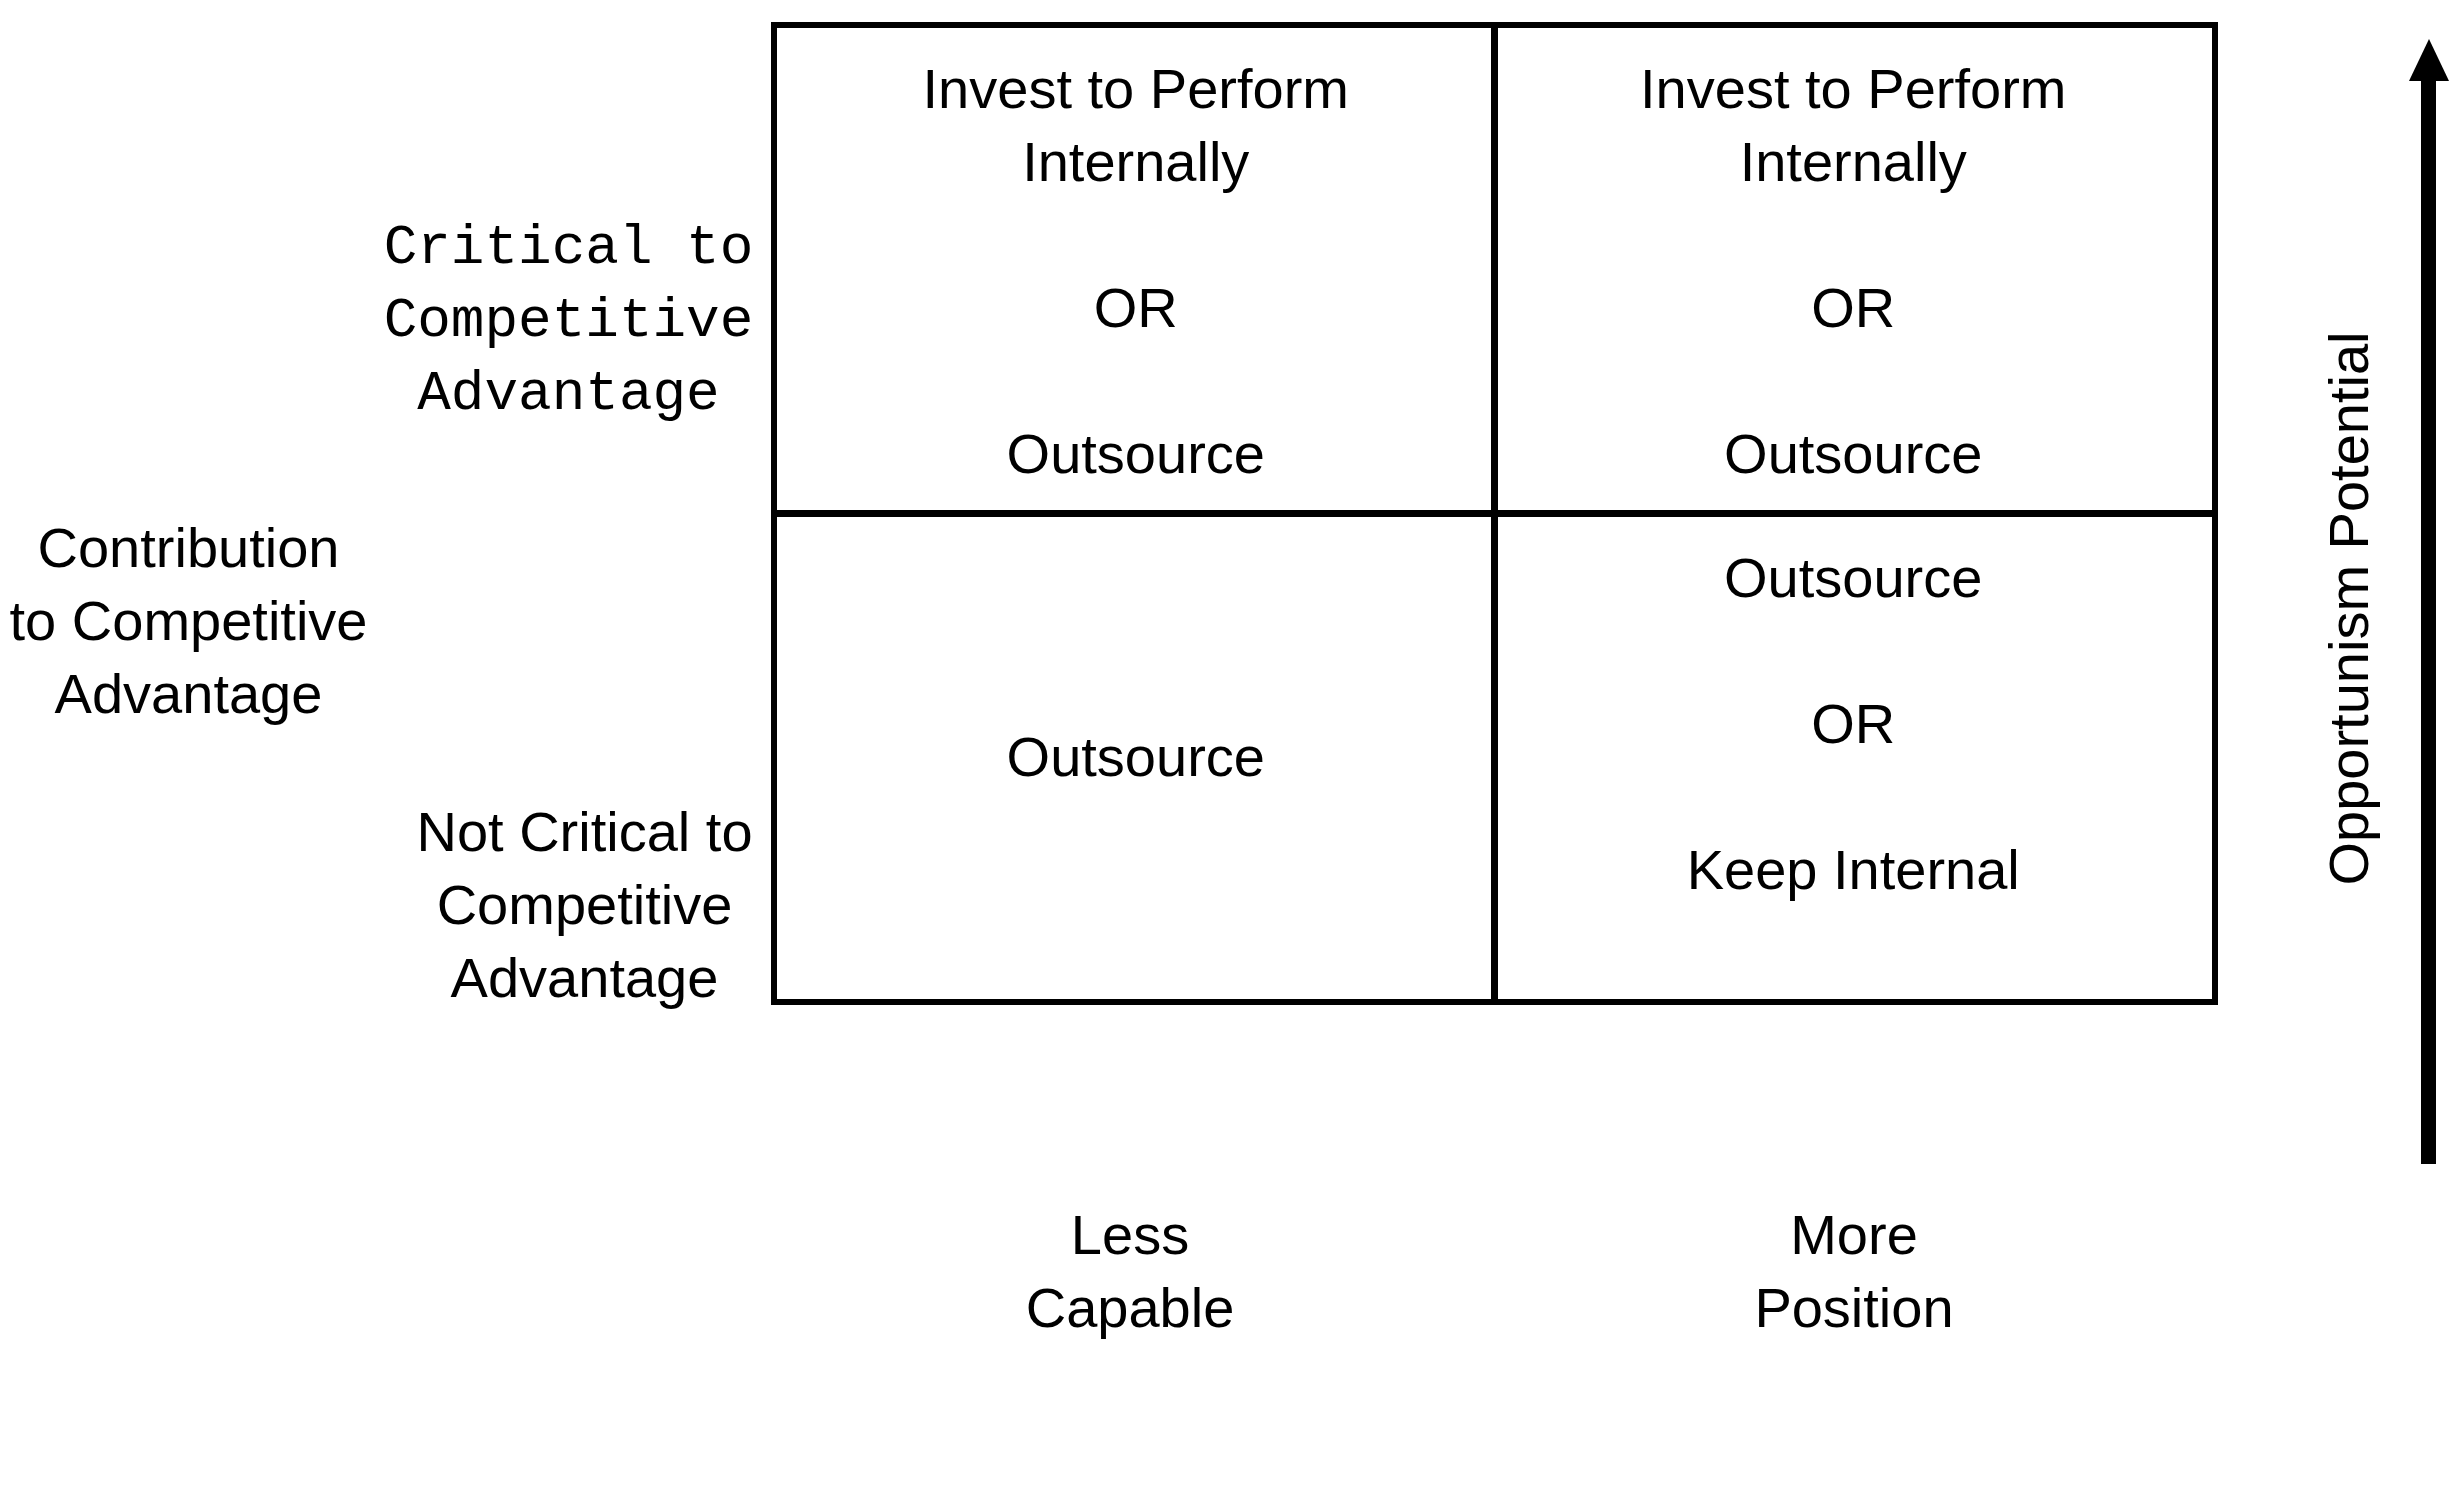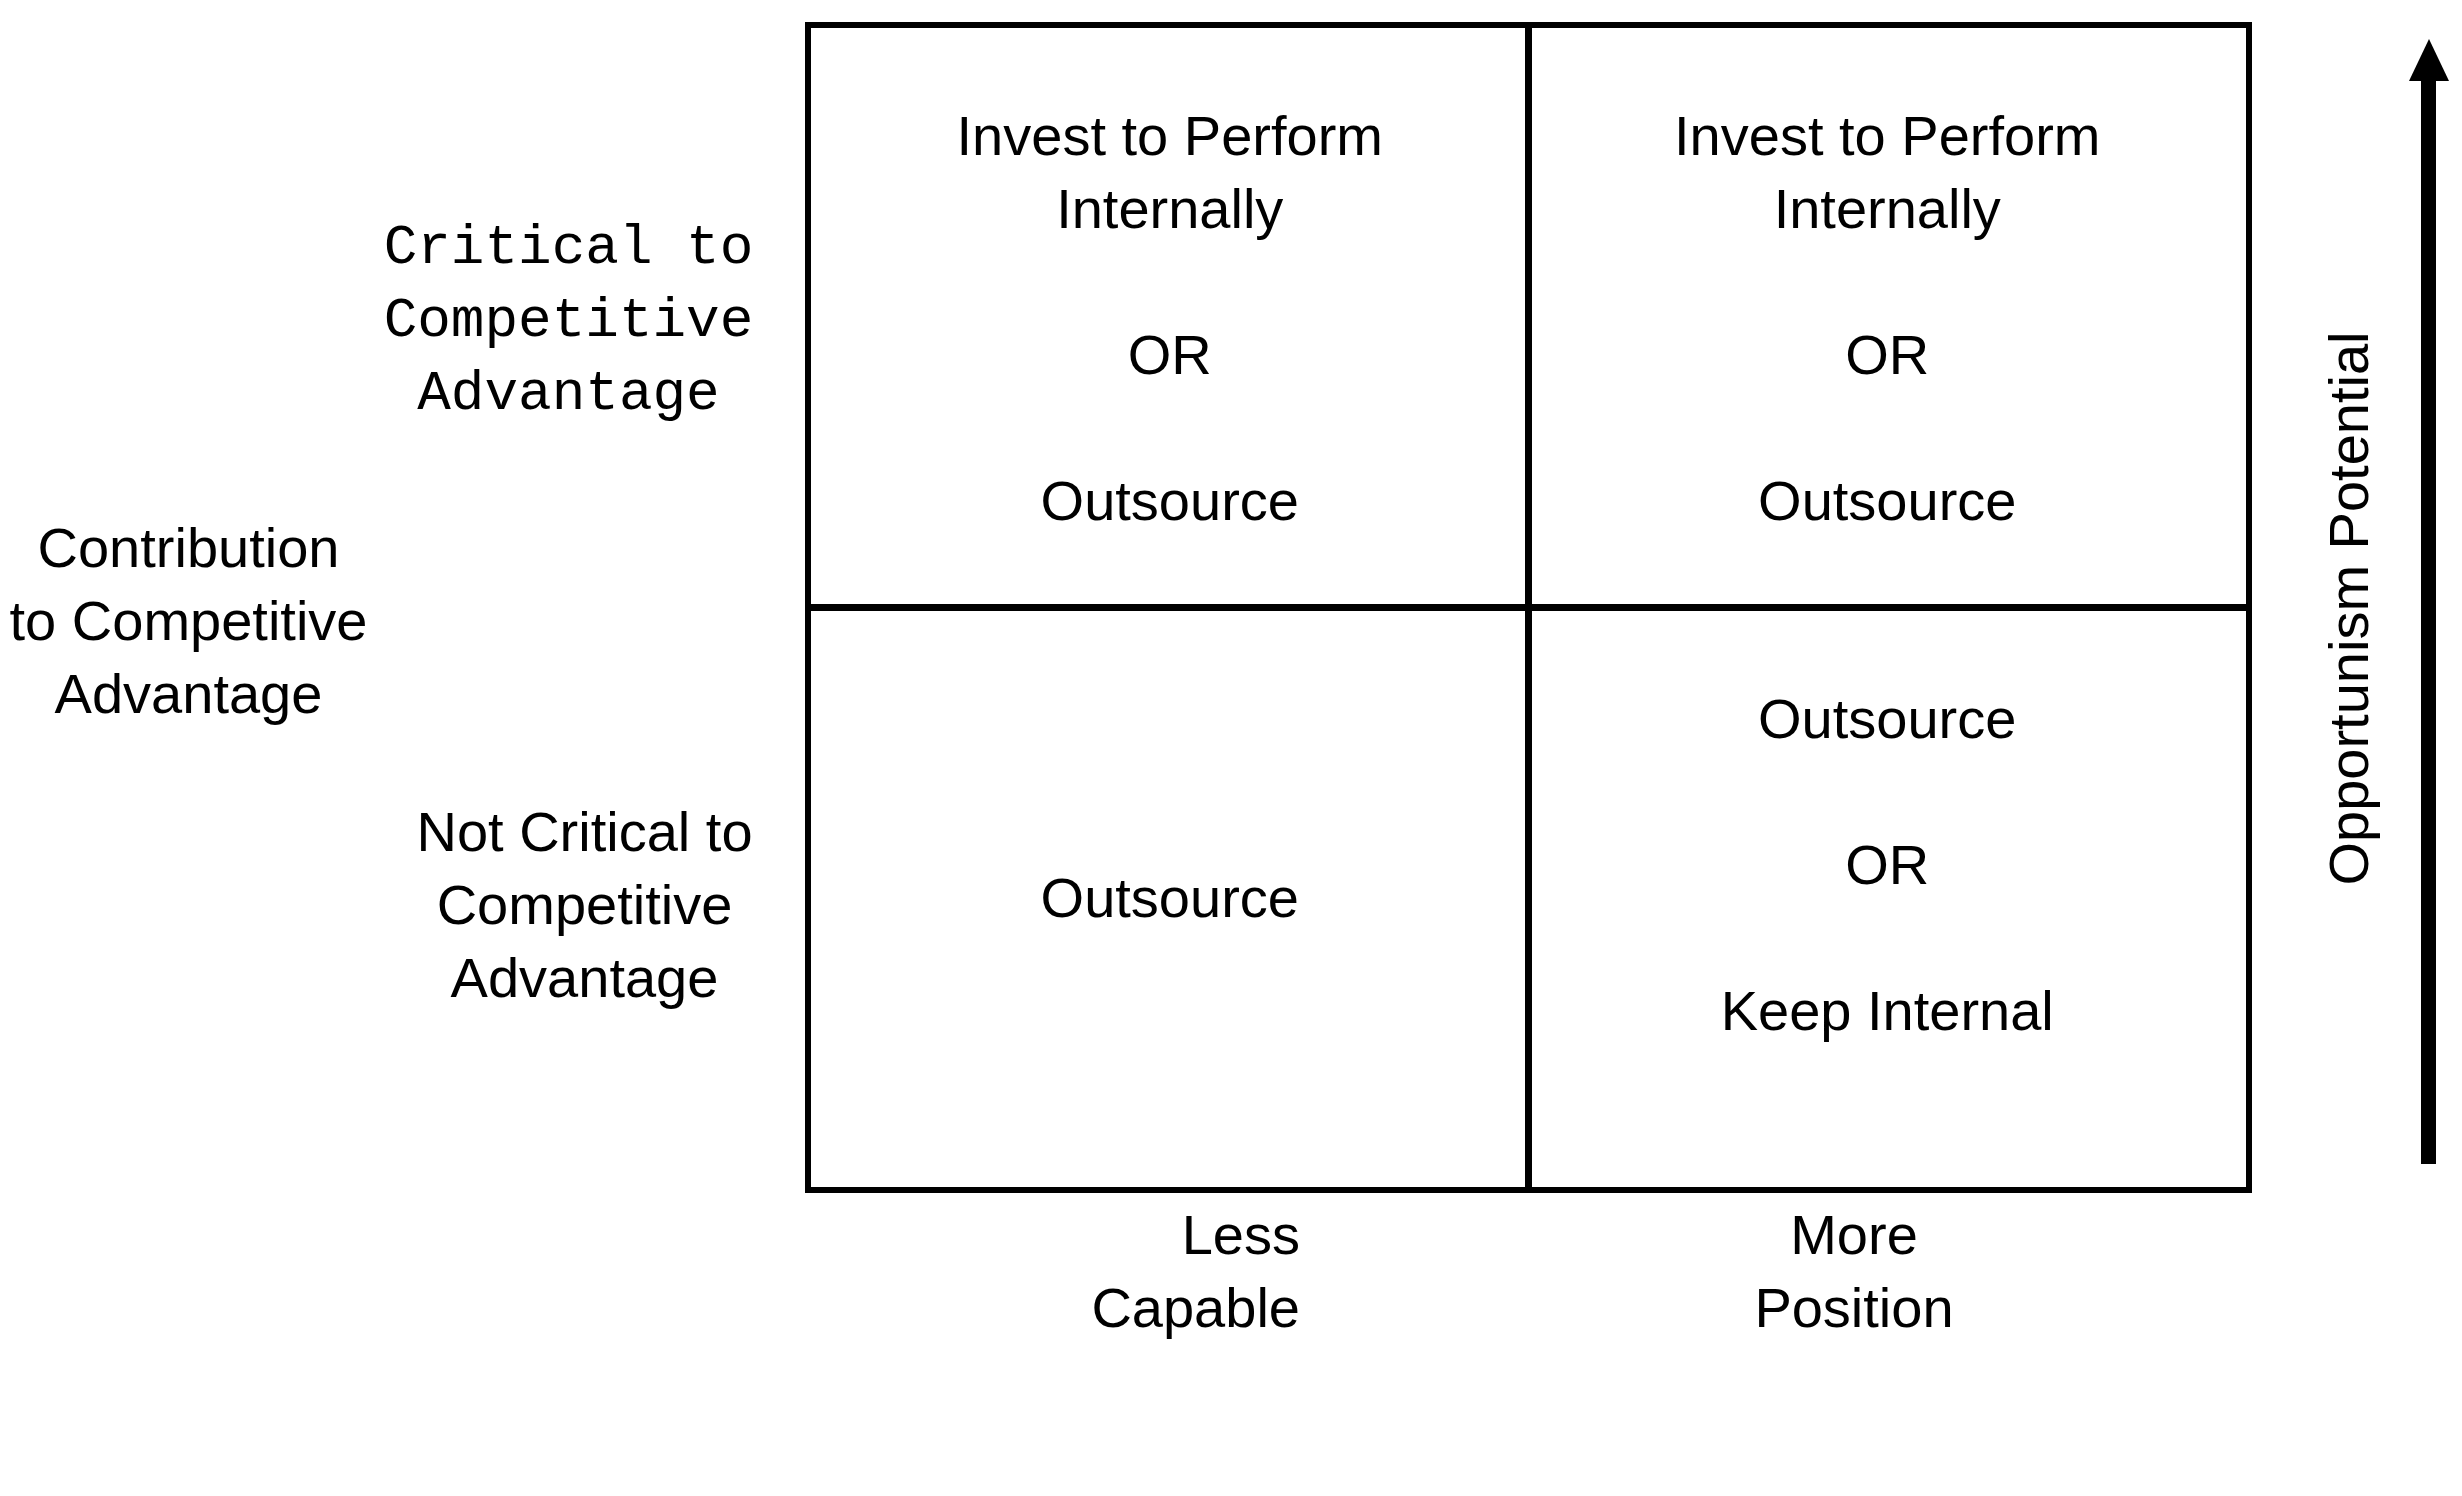--- a/index.html
+++ b/index.html
@@ -12,24 +12,23 @@
     font-family: "Liberation Sans", "DejaVu Sans", sans-serif;
     font-size: 56px;
     line-height: 73px;
     overflow: hidden;
   }
 
   
   .matrix {
     position: absolute;
     left: 771px; top: 22px;
-    width: 1447px; height: 1171px;
+    width: 1447px; height: 983px;
     border: 6.1px solid #000000;
     box-sizing: border-box;
-    margin-left: 34px;
   }
   .vdiv {
     position: absolute; top: 0; bottom: 0; left: 50%;
     width: 6.1px; margin-left: -3.1px; background: #000000;
   }
   .hdiv {
     position: absolute; left: 0; right: 0; top: 50%;
     height: 6.8px; margin-top: -3.4px; background: #000000;
   }
   .quad {
@@ -45,21 +44,21 @@
 
   
   .label {
     position: absolute;
     text-align: center;
     white-space: pre-line;
   }
   .y-title        { left: -2px;   top: 511px;  width: 381px; }
   .row-critical   { left: 330px;  top: 212px;  width: 477px; font-family: Liberation Mono, monospace; }
   .row-notcrit    { left: 346px;  top: 795px; width: 477px; }
-  .col-less       { left: 960px; top: 1198px; width: 340px; text-align: right; }
+  .col-less       { left: 960px; top: 1198px; width: 340px; }
   .col-more       { left: 1684px; top: 1198px; width: 340px; }
   .x-title        { left: 1185px; top: 1342px; width: 613px; }
   .opp-label {
     left: 2042px; top: 572px; width: 613px; height: 73px;
     transform: rotate(-90deg);
   }
 
   
   .arrow { position: absolute; left: 2409px; top: 39px; width: 39px; height: 1126px; }
   .arrow-head {

